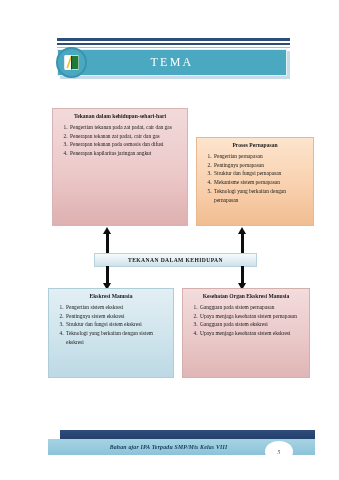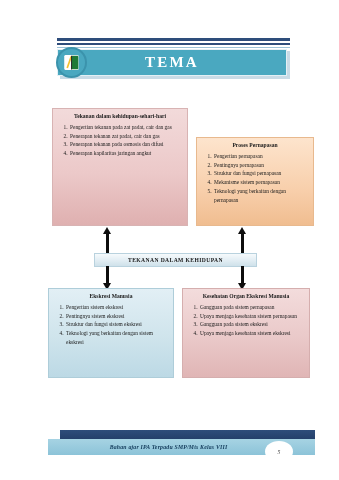--- a/index.html
+++ b/index.html
@@ -23,21 +23,21 @@
     background:#c9dbe6;
   }
   #banner{
     position:absolute;left:57px;top:11px;width:230px;height:27px;
     background:#4aa8c0;
     border:1px solid #e3f0f5;
     box-sizing:border-box;
     display:flex;align-items:center;justify-content:center;
   }
   #banner-title{
-    color:#ffffff;font-weight:bold;font-size:15px;
+    color:#ffffff;font-weight:normal;font-size:12px;
     letter-spacing:2.2px;
   }
 
   #hdr-icon-wrap{
     position:absolute;left:56px;top:9px;width:31px;height:31px;
     border-radius:50%;
     background:#4aa8c0;
     border:2px solid #3b93ac;
     display:flex;align-items:center;justify-content:center;
     box-sizing:border-box;

